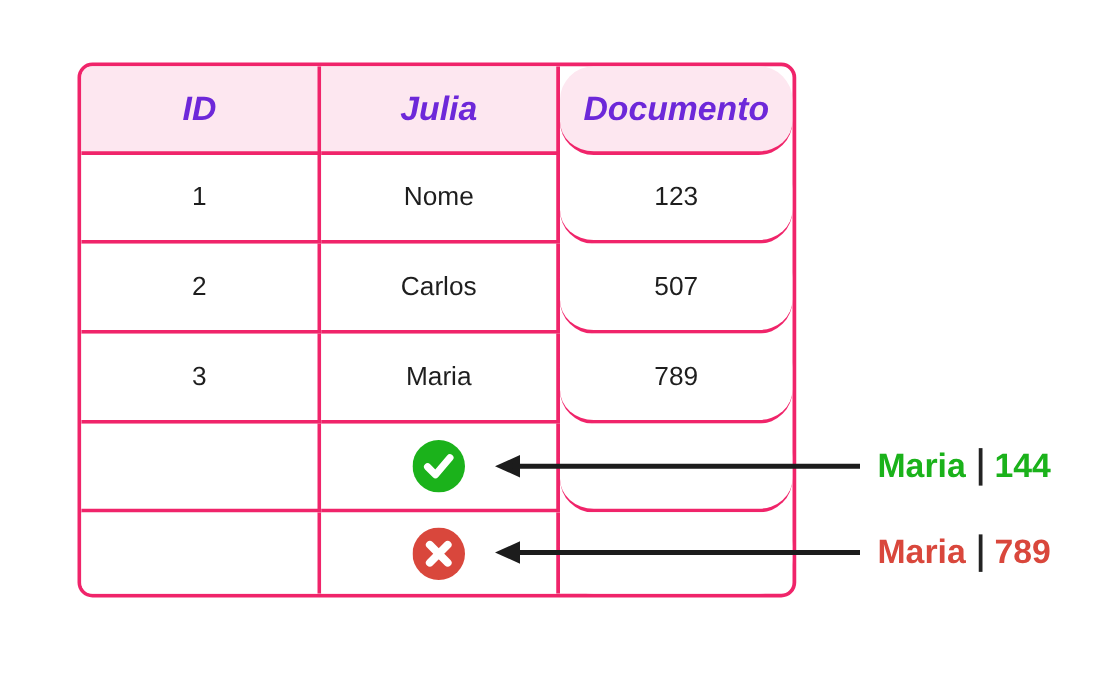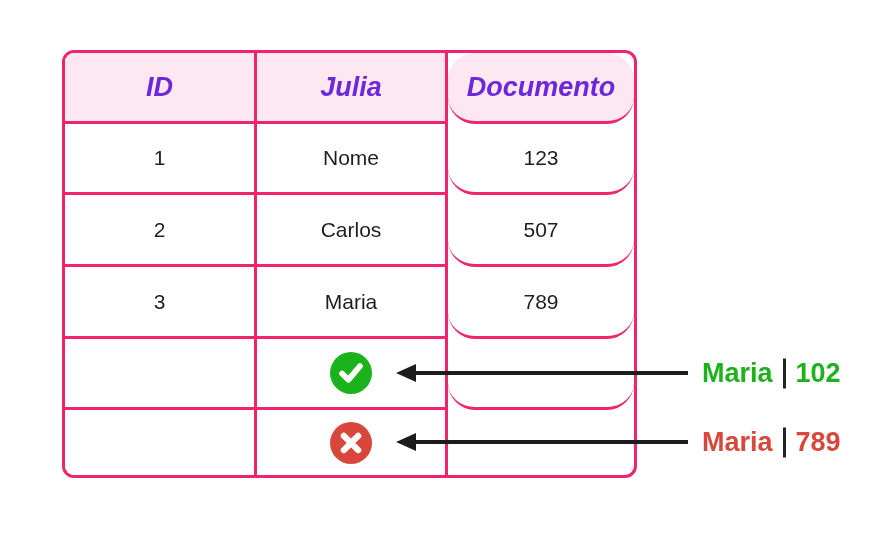--- a/index.html
+++ b/index.html
@@ -153,21 +153,21 @@
   </div>
 
   <div class="arrow arrow-x">
     <div class="arrow-head"></div>
     <div class="arrow-line"></div>
   </div>
 
   <div class="annotation annotation-success">
     <span>Maria</span>
     <span class="sep-bar"></span>
-    <span>102</span>
+    <span>144</span>
   </div>
 
   <div class="annotation annotation-error">
     <span>Maria</span>
     <span class="sep-bar"></span>
     <span>789</span>
   </div>
 
 </div>
 

